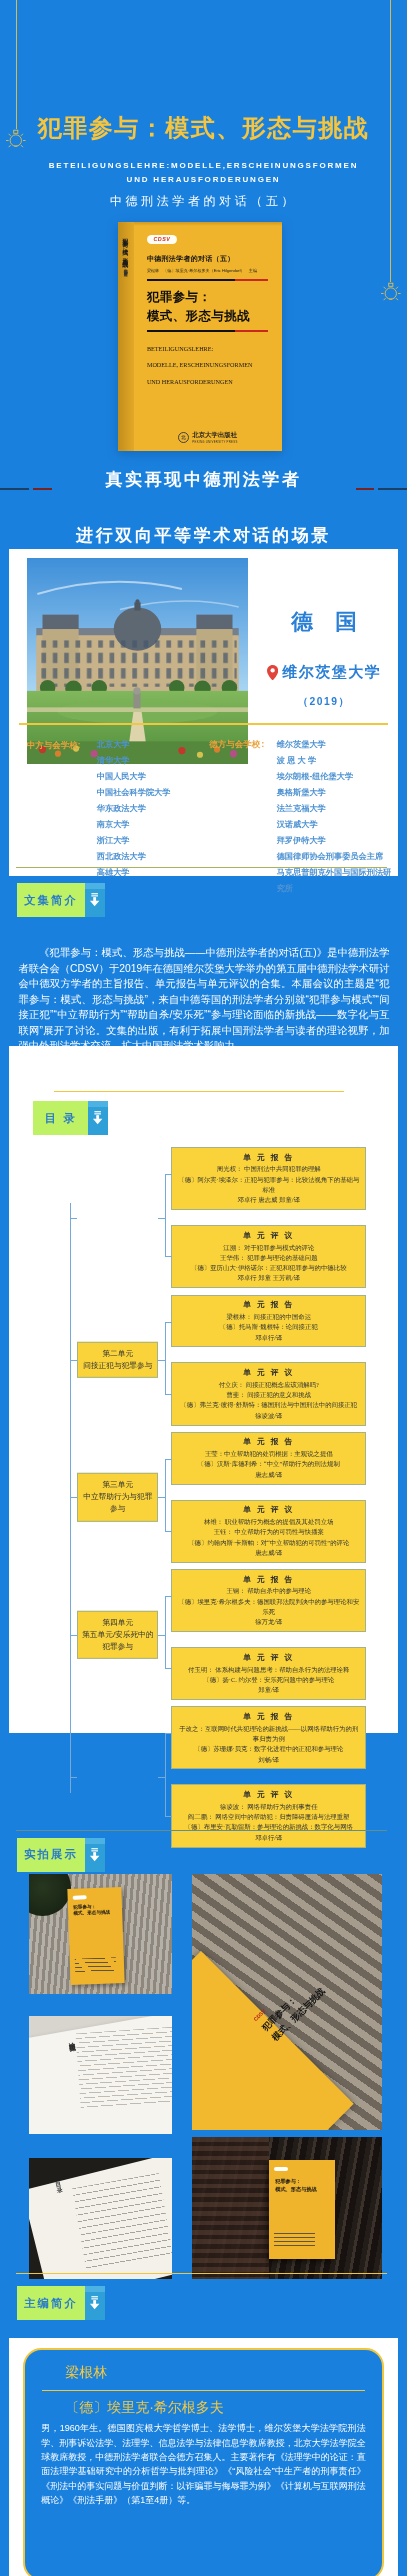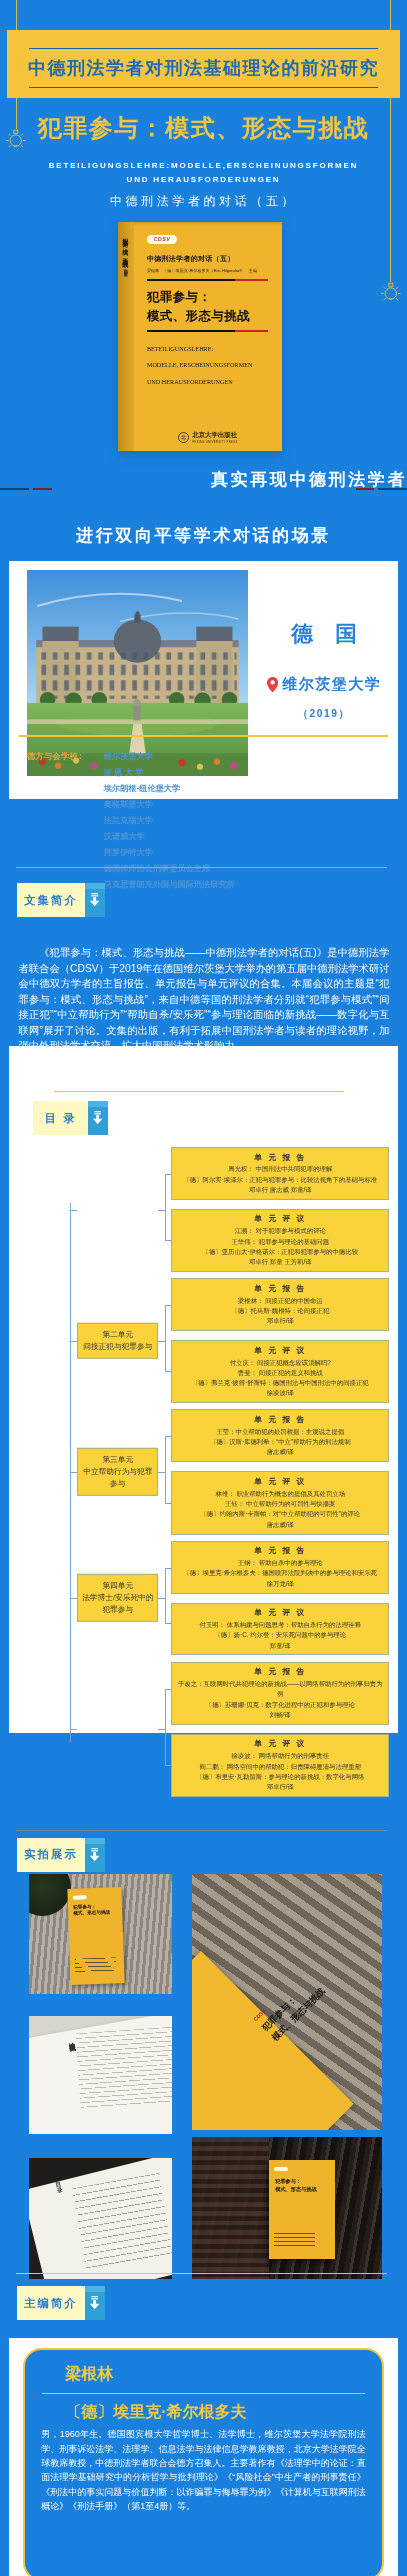--- a/index.html
+++ b/index.html
@@ -35,26 +35,26 @@
   .cv-rule{position:absolute;left:13.4px;width:121px;height:2.1px;background:linear-gradient(90deg,#111 0 73%,#c8281e 73%);}
   .cv-t{position:absolute;left:13.4px;font-size:12.4px;font-weight:bold;color:#0d0d0d;letter-spacing:0.5px;}
   .cv-de{position:absolute;left:13.4px;font-family:"Liberation Serif",serif;font-size:6.2px;color:#191919;}
   .cv-pub{position:absolute;bottom:6.7px;left:0;right:0;display:flex;justify-content:center;align-items:center;gap:3.1px;}
   .cv-seal{width:11.3px;height:11.3px;border:0.8px solid #3f3f3f;border-radius:50%;color:#3f3f3f;font-size:4.6px;display:flex;align-items:center;justify-content:center;font-family:"Liberation Serif",serif;font-weight:bold;}
   .cv-pub-cn{font-size:6.4px;font-weight:bold;font-family:"Liberation Serif",serif;color:#1e1e1e;}
   .cv-pub-en{font-size:2.8px;letter-spacing:0.3px;color:#2e2e2e;text-align:center;}
 
   
   .sec-label{position:absolute;display:flex;height:34px;z-index:2;}
-  .sec-label-text{background:#fef9c3;color:#2a7cc9;font-size:11.3px;font-weight:bold;letter-spacing:2.1px;display:flex;align-items:center;padding:0 7.2px;min-width:55px;justify-content:center;}
+  .sec-label-text{background:#bef264;color:#2a7cc9;font-size:11.3px;font-weight:bold;letter-spacing:2.1px;display:flex;align-items:center;padding:0 7.2px;min-width:55px;justify-content:center;}
   .sec-arrow{width:19.6px;background:linear-gradient(#4cb2e4 18%,#2f9fd8 18%);display:flex;align-items:center;justify-content:center;}
   .divider{position:absolute;height:1px;}
 
   
-  #germany{top:561px;height:238px;}
+  #germany{top:549px;height:327px;}
   .panel{position:absolute;left:9.3px;right:9.3px;top:0;bottom:0;background:#fff;}
   .wphoto{position:absolute;left:17.5px;top:9.3px;width:221px;height:206px;}
   .g-country{position:absolute;left:245px;right:4.1px;top:58px;text-align:center;color:#2a7fd6;}
   .g-cn{font-size:21.6px;font-weight:bold;letter-spacing:8.2px;text-indent:8.2px;}
   .g-univ{margin-top:27px;font-size:15px;font-weight:bold;letter-spacing:1.5px;display:flex;align-items:center;justify-content:center;gap:4.1px;}
   .g-year{margin-top:13.4px;font-size:10.3px;letter-spacing:1.5px;font-weight:bold;}
   .g-divider{position:absolute;left:9.3px;right:9.3px;top:174px;height:1.5px;background:#f3c73c;}
   .g-cols{position:absolute;left:17.5px;right:6.2px;top:188px;display:flex;}
   .g-col{display:flex;flex:1;}
   .g-col-h{width:70px;color:#e9a23b;font-weight:bold;font-size:8.5px;line-height:16px;white-space:nowrap;}
@@ -69,21 +69,21 @@
 
   
   #toc{top:1046px;height:689px;}
   #toc .panel{bottom:2.1px;}
   .toc-divider{position:absolute;left:45px;right:54px;top:45px;height:1px;background:#f3c73c;}
   #toc .sec-label{left:24px;top:55px;}
   .tree{position:absolute;left:0;right:0;top:101px;}
   .tree:before{content:"";position:absolute;left:61px;top:56px;bottom:61px;border-left:1px solid #74a9d8;}
   .toc-row{position:relative;margin-bottom:6.2px;padding-left:162px;}
   .unit-box{position:absolute;left:68px;top:50%;transform:translateY(-50%);width:81px;background:#f9d339;border:0.5px solid #a3b287;padding:5.2px 3.1px;text-align:center;font-size:7.7px;color:#333;line-height:12px;z-index:1;}
-  .toc-stack{display:flex;flex-direction:column;gap:9px;width:218px;}
+  .toc-stack{display:flex;flex-direction:column;gap:15px;width:195px;font-family:Liberation Serif, serif;}
   .toc-box{background:#f9d339;border:0.5px solid #a3b287;padding:3.6px 5.2px;text-align:center;color:#333;}
   .toc-box h4{font-size:7.7px;letter-spacing:2.1px;color:#2e2e2e;line-height:11.3px;margin-bottom:1.5px;}
   .toc-box div{font-size:6.4px;line-height:10.3px;}
   .c-stub{position:absolute;left:61px;width:7.2px;top:50%;border-top:1px solid #74a9d8;}
   .c-link{position:absolute;left:149px;width:7.2px;top:50%;border-top:1px solid #74a9d8;}
   .c-brk{position:absolute;left:156px;top:27px;bottom:31px;border-left:1px solid #74a9d8;}
   .c-r1{position:absolute;left:156px;width:7.2px;top:27px;border-top:1px solid #74a9d8;}
   .c-r2{position:absolute;left:156px;width:7.2px;bottom:31px;border-bottom:1px solid #74a9d8;}
 
   
@@ -114,21 +114,21 @@
   .sp5 .wood{position:absolute;left:0;top:0;width:77px;height:142px;background:repeating-linear-gradient(#4a342a 0 4.6px,#2b1d17 4.6px 9.3px);opacity:.85;}
   .sp5 .mini-book{position:absolute;left:77px;top:23px;width:66px;height:99px;background:#f0b42c;box-shadow:-3.1px 3.1px 5.2px rgba(0,0,0,.5);padding:17.5px 6.2px 0;}
   .sp5 .mb1,.sp5 .mb2{font-size:5.2px;font-weight:bold;color:#151515;}
 
   
   #editors{top:2221px;height:375px;}
   #editors .divider{left:15.5px;right:19.6px;top:52px;background:#f0c63e;}
   #editors .sec-label{left:17px;top:65px;}
   .ed-panel{position:absolute;left:9.3px;right:9.3px;top:117px;bottom:5.2px;background:#fff;}
   .ed-card{position:absolute;left:13.4px;right:13.4px;top:10.3px;bottom:10.3px;background:#1a80de;border:2.6px solid #f0c63e;border-radius:18.5px;padding:8.2px 16.5px;}
-  .bio-name{color:#f6c93f;font-size:16px;font-weight:bold;margin:5.2px 0 4.1px 24px;}
+  .bio-name{color:#f6c93f;font-size:14px;font-weight:normal;margin:5.2px 0 4.1px 24px;}
   .bio-text{color:#fff;font-size:9px;line-height:14.4px;text-align:justify;}
   .bio-div{height:1px;background:#f0c63e;margin:8.2px 1px;}
 </style>
 </head>
 <body>
 
 <div id="page">
 
   <section id="hero">
     <div class="string" style="left:15.5px;height:129px;"></div>
@@ -148,23 +148,20 @@
       <rect x="17" y="2" width="8" height="6"></rect>
         <circle cx="21" cy="22" r="11"></circle>
         <line x1="18" y1="33" x2="24" y2="33"></line>
       <line x1="2" y1="22" x2="7" y2="22"></line>
         <line x1="35" y1="22" x2="40" y2="22"></line>
         <line x1="7" y1="9" x2="11" y2="13"></line>
         <line x1="31" y1="13" x2="35" y2="9"></line>
         <line x1="7" y1="35" x2="11" y2="31"></line>
         <line x1="31" y1="31" x2="35" y2="35"></line>
     </svg>
-    <div class="band">
-      <div class="band-inner">中德刑法学者对刑法基础理论的前沿研究</div>
-    </div>
     <div class="hero-title">犯罪参与：模式、形态与挑战</div>
     <div class="hero-de" style="top:161px;">BETEILIGUNGSLEHRE:MODELLE,ERSCHEINUNGSFORMEN</div>
     <div class="hero-de" style="top:175px;">UND HERAUSFORDERUNGEN</div>
     <div class="hero-series">中德刑法学者的对话（五）</div>
 
     <div class="book">
       <div class="spine">
         <span class="sp-t">犯罪参与：模式、形态与挑战</span>
         <span class="sp-s">中德刑法学者的对话（五）</span>
       </div>
@@ -186,21 +183,21 @@
             <div class="cv-pub-en">PEKING UNIVERSITY PRESS</div>
           </div>
         </div>
       </div>
     </div>
 
     <div class="dash navy" style="left:0;"></div>
     <div class="dash maroon" style="left:33px;"></div>
     <div class="dash maroon" style="right:33px;"></div>
     <div class="dash navy" style="right:0;"></div>
-    <div class="slogan" style="top:468px;text-align:right;">真实再现中德刑法学者</div>
+    <div class="slogan" style="top:468px;">真实再现中德刑法学者</div>
     <div class="slogan" style="top:524px;">进行双向平等学术对话的场景</div>
   </section>
 
   <section id="germany">
     <div class="panel">
       <svg class="wphoto" viewBox="0 0 428 400" preserveAspectRatio="none">
         <defs>
           <linearGradient id="sky" x1="0" y1="0" x2="0" y2="1">
               <stop offset="0" stop-color="#3e8fd9"></stop>
               <stop offset=".65" stop-color="#a9d5f2"></stop>
@@ -259,20 +256,35 @@
           <svg width="11.3" height="15.5" viewBox="0 0 22 30">
               <path d="M11 0C4.9 0 0 4.9 0 11c0 8 11 19 11 19s11-11 11-19C22 4.9 17.1 0 11 0z" fill="#e2443b"></path>
               <circle cx="11" cy="10.5" r="4.2" fill="#fff"></circle>
             </svg>
           <span>维尔茨堡大学</span>
         </div>
         <div class="g-year">（2019）</div>
       </div>
       <div class="g-divider"></div>
       <div class="g-cols">
+        <div class="g-col cn">
+          <div class="g-col-h">中方与会学校:</div>
+          <div>
+
+          <div class="school">北京大学</div>
+              <div class="school">清华大学</div>
+              <div class="school">中国人民大学</div>
+              <div class="school">中国社会科学院大学</div>
+              <div class="school">华东政法大学</div>
+              <div class="school">南京大学</div>
+              <div class="school">浙江大学</div>
+              <div class="school">西北政法大学</div>
+              <div class="school">高雄大学</div>
+            </div>
+        </div>
         <div class="g-col de">
           <div class="g-col-h">德方与会学校:</div>
           <div>
 
           <div class="school">维尔茨堡大学</div>
               <div class="school">波 恩 大 学</div>
               <div class="school">埃尔朗根-纽伦堡大学</div>
               <div class="school">奥格斯堡大学</div>
               <div class="school">法兰克福大学</div>
               <div class="school">汉诺威大学</div>
@@ -407,21 +419,21 @@
           </div>
 
           <div class="toc-row">
             <div class="c-stub"></div>
             <div class="c-link"></div>
             <div class="c-brk"></div>
             <div class="c-r1"></div>
             <div class="c-r2"></div>
             <div class="unit-box">
               <div>第四单元</div>
-              <div>法学博士/安乐死中的</div>
+              <div>第五单元/安乐死中的</div>
               <div>犯罪参与</div>
             </div>
             <div class="toc-stack">
               <div class="toc-box">
                 <h4>单 元 报 告</h4>
                 <div>
                   <div>王钢： 帮助自杀中的参与理论</div>
                   <div>〔德〕埃里克·希尔根多夫：德国联邦法院判决中的参与理论和安乐死</div>
                   <div>徐万龙/译</div>
                 </div>

